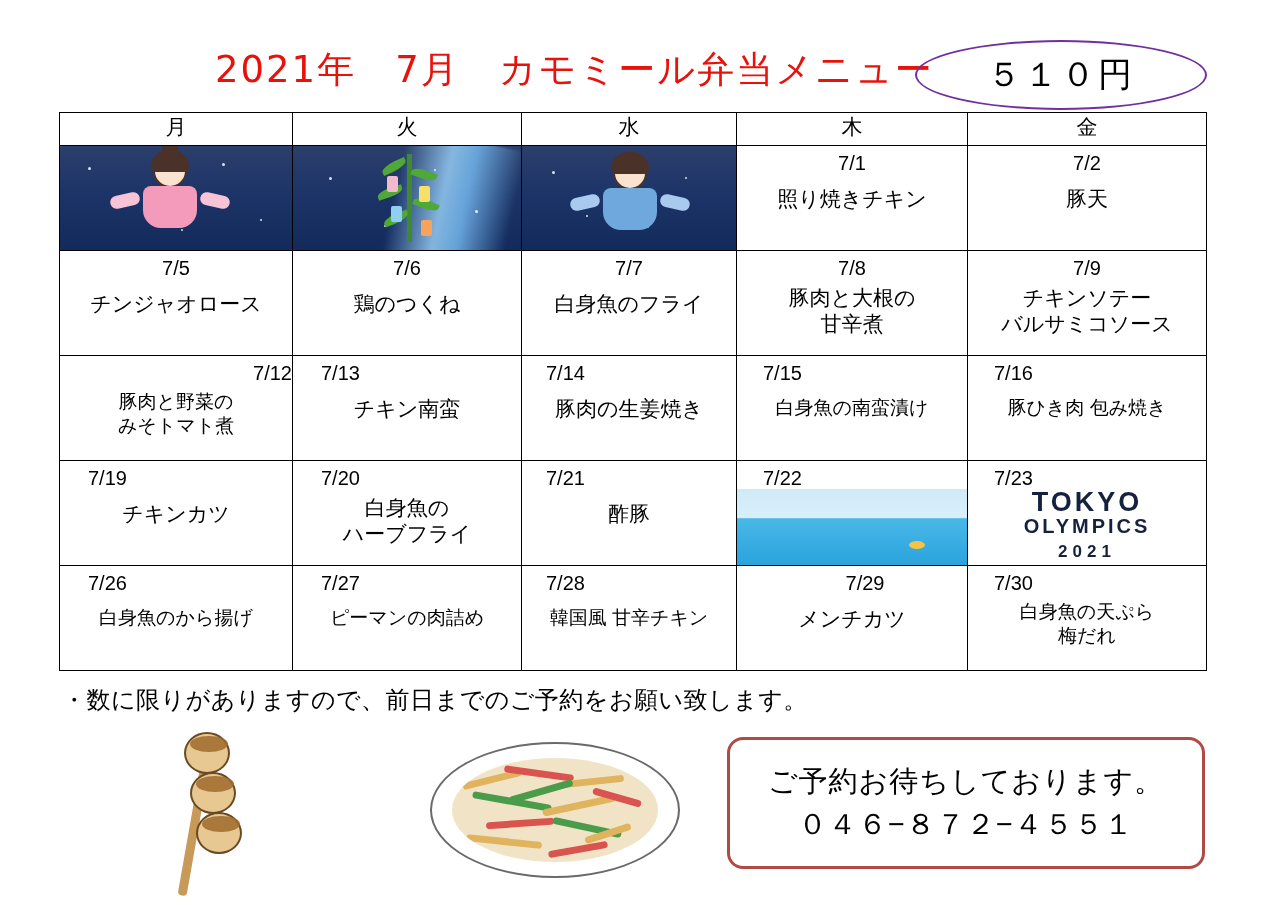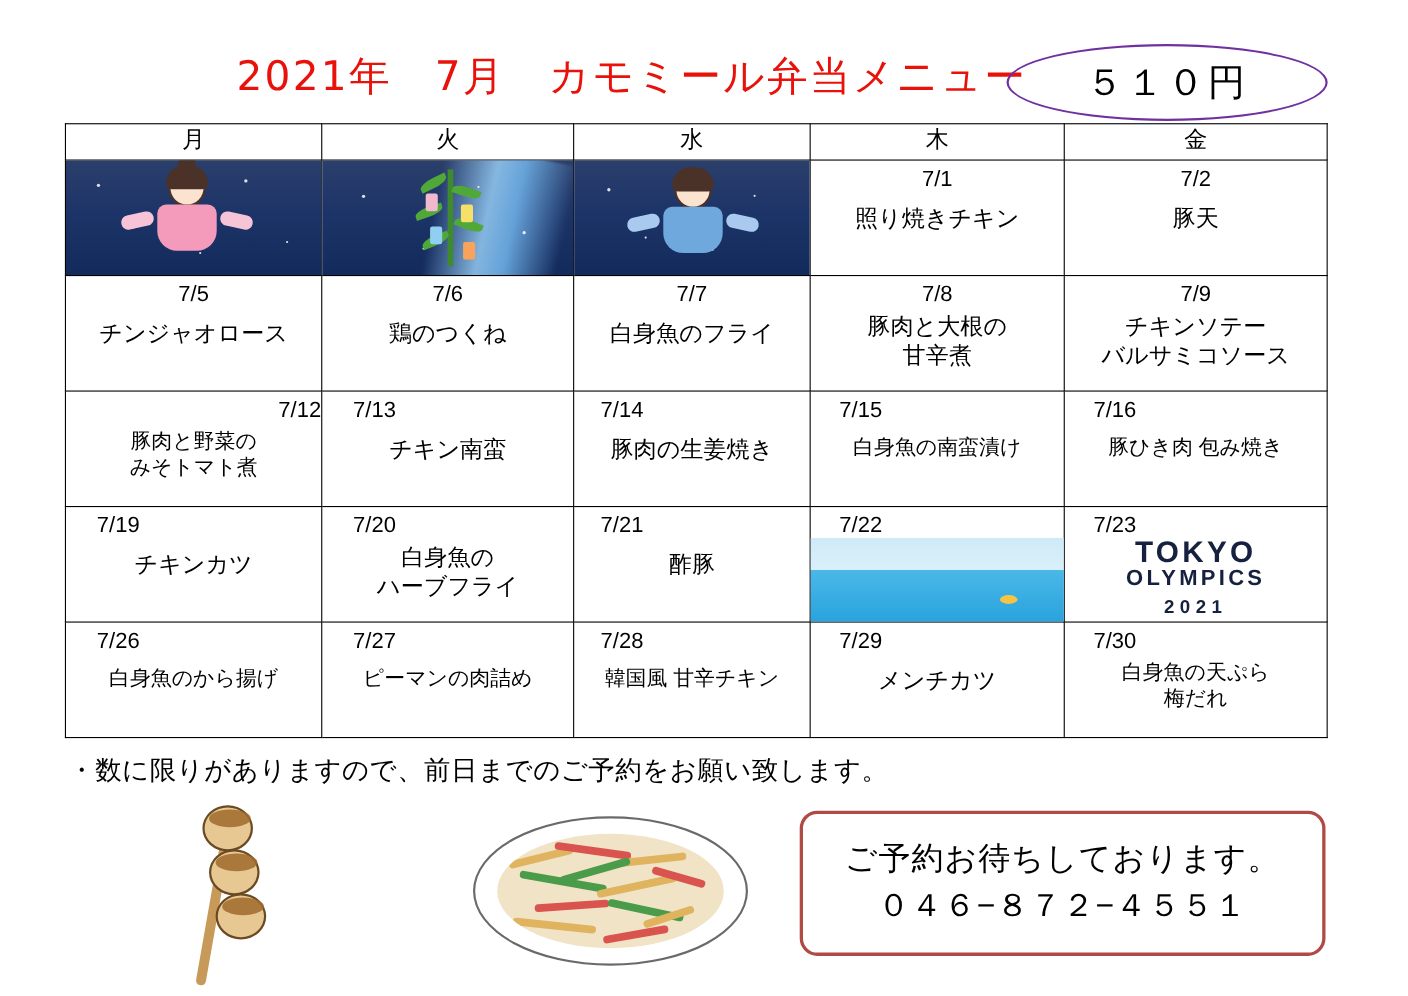--- a/index.html
+++ b/index.html
@@ -550,21 +550,21 @@
       </td>
       <td>
         <span class="daynum" style="text-align:left;padding-left:28px">7/27</span>
         <span class="menu small">ピーマンの肉詰め</span>
       </td>
       <td>
         <span class="daynum" style="text-align:left;padding-left:24px">7/28</span>
         <span class="menu small">韓国風 甘辛チキン</span>
       </td>
       <td>
-        <span class="daynum" style="text-align:left;padding-left:26px">7/29</span>
+        <span class="daynum" style="text-align:center;padding-left:26px">7/29</span>
         <span class="menu">メンチカツ</span>
       </td>
       <td>
         <span class="daynum" style="text-align:left;padding-left:26px">7/30</span>
         <span class="menu small tight">白身魚の天ぷら
 梅だれ</span>
       </td>
     </tr>
   </tbody>
 </table>

